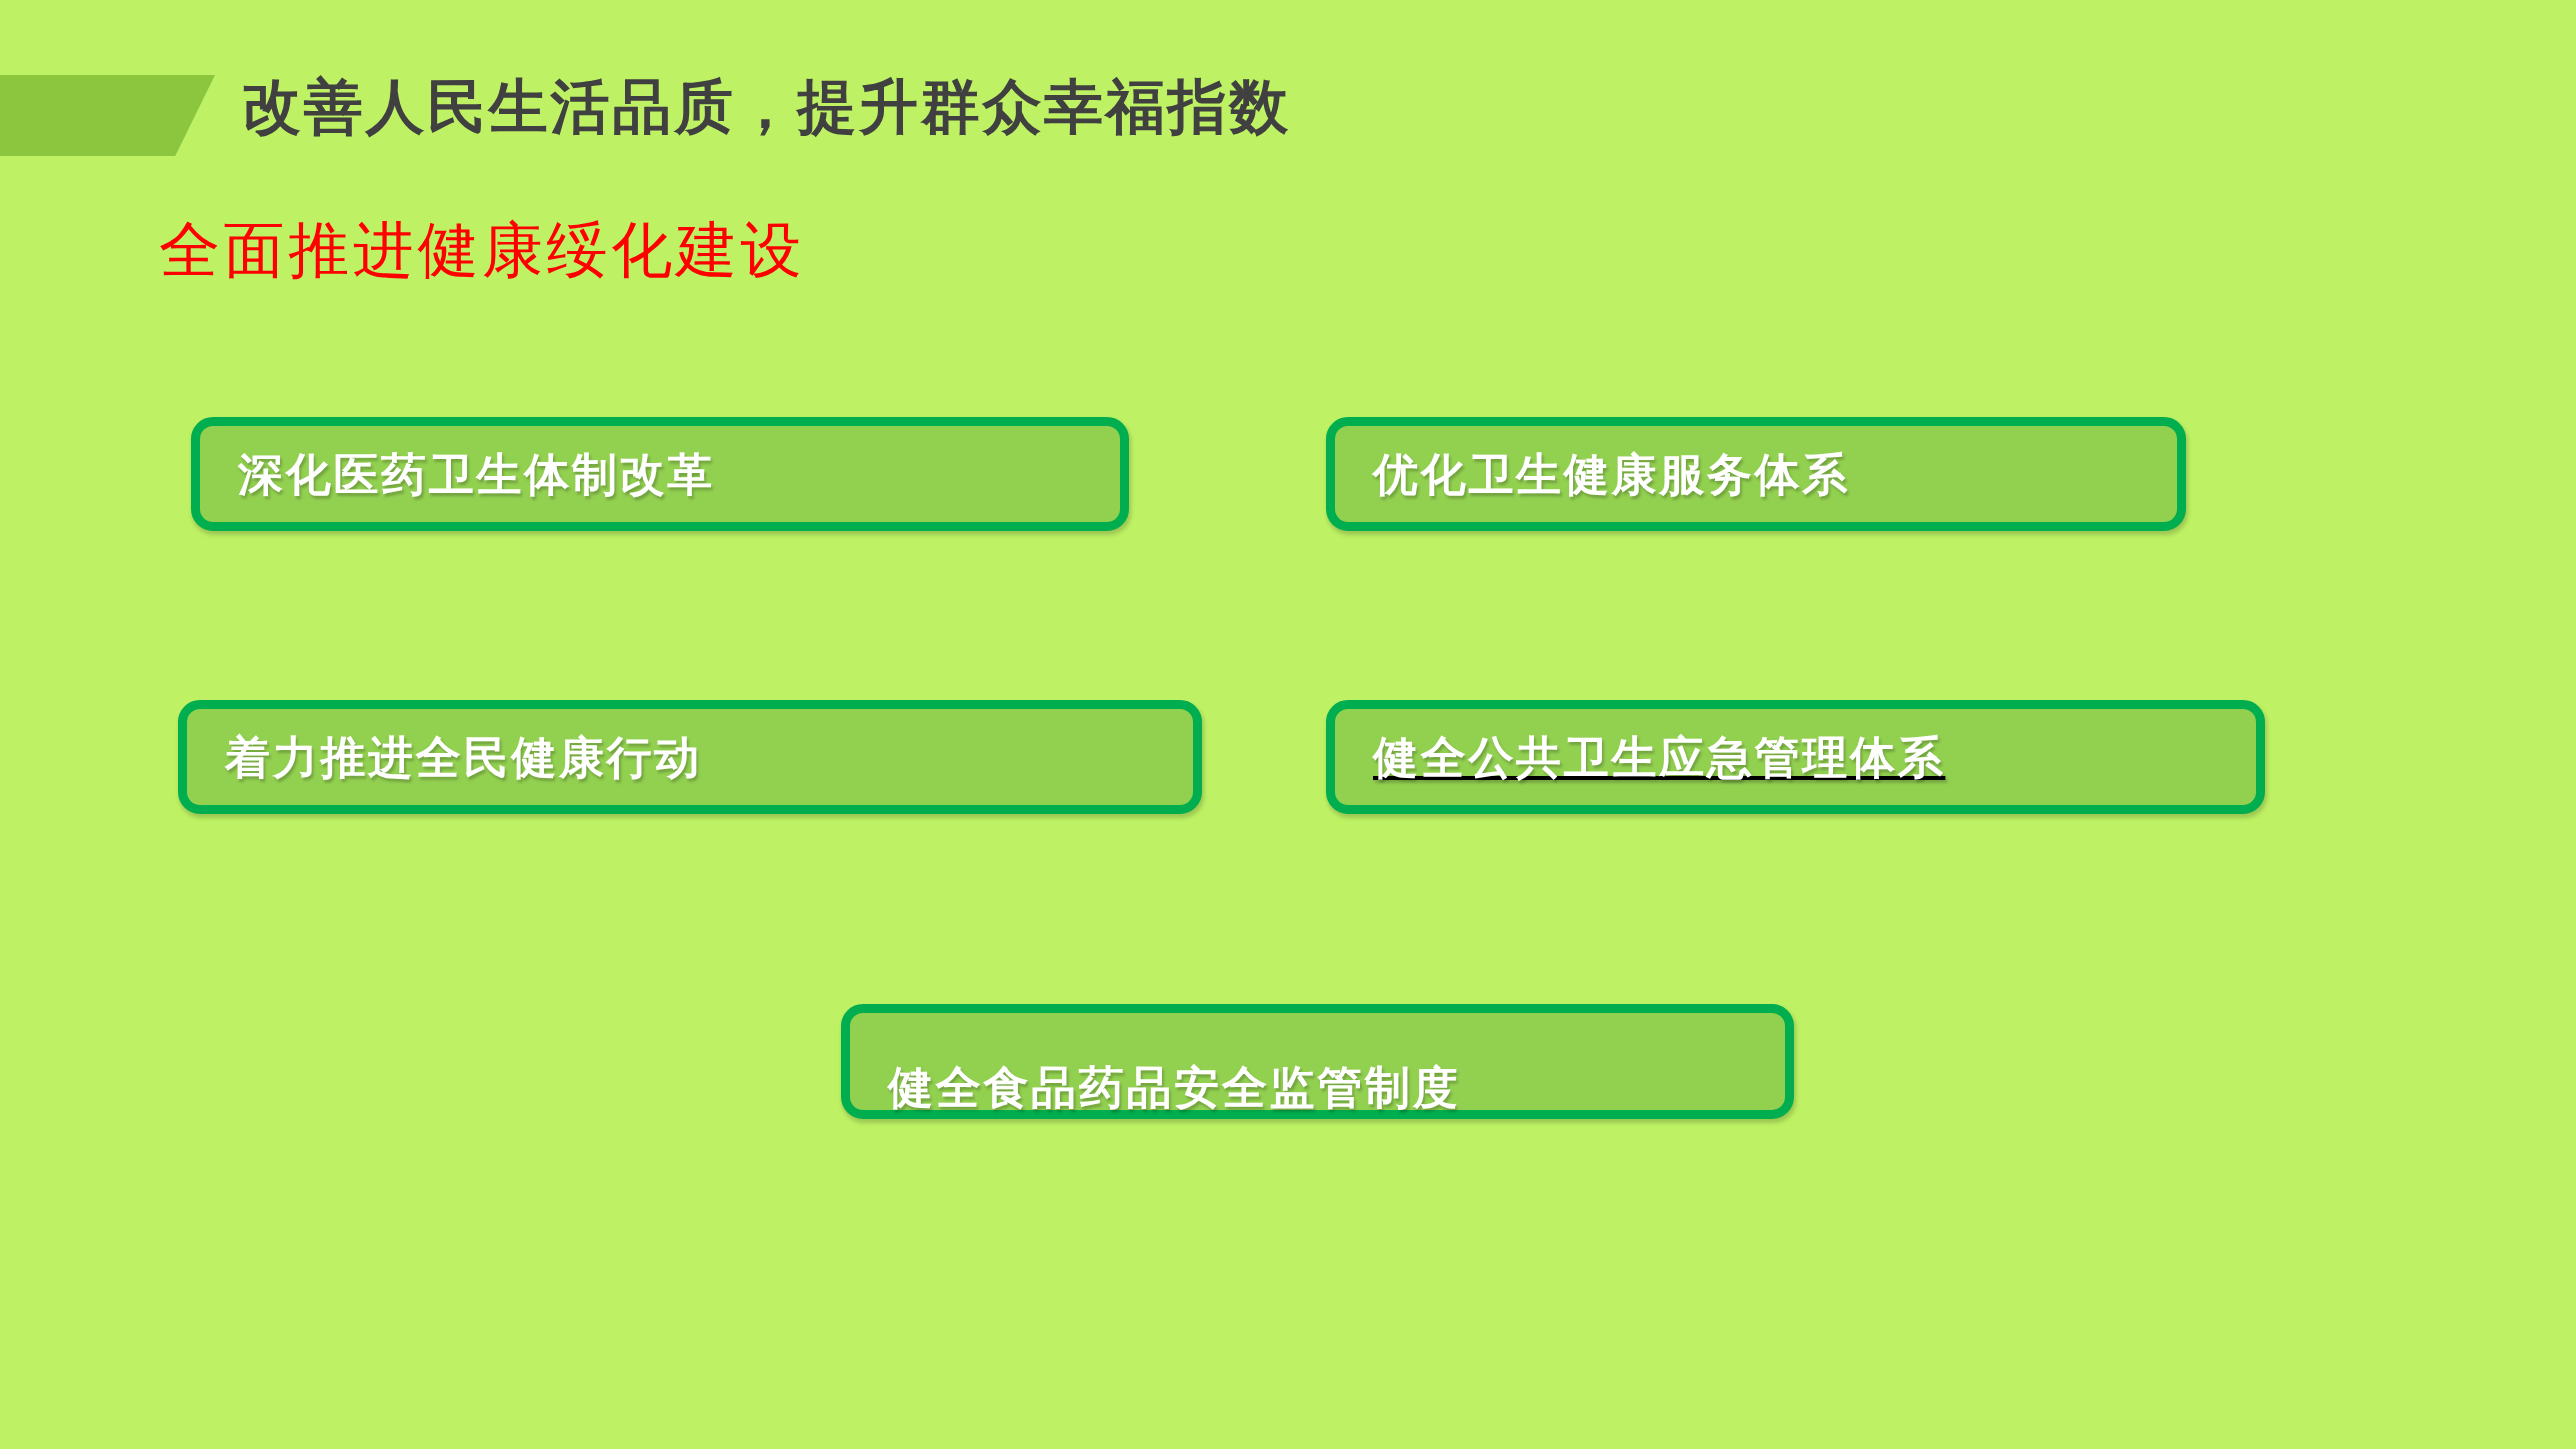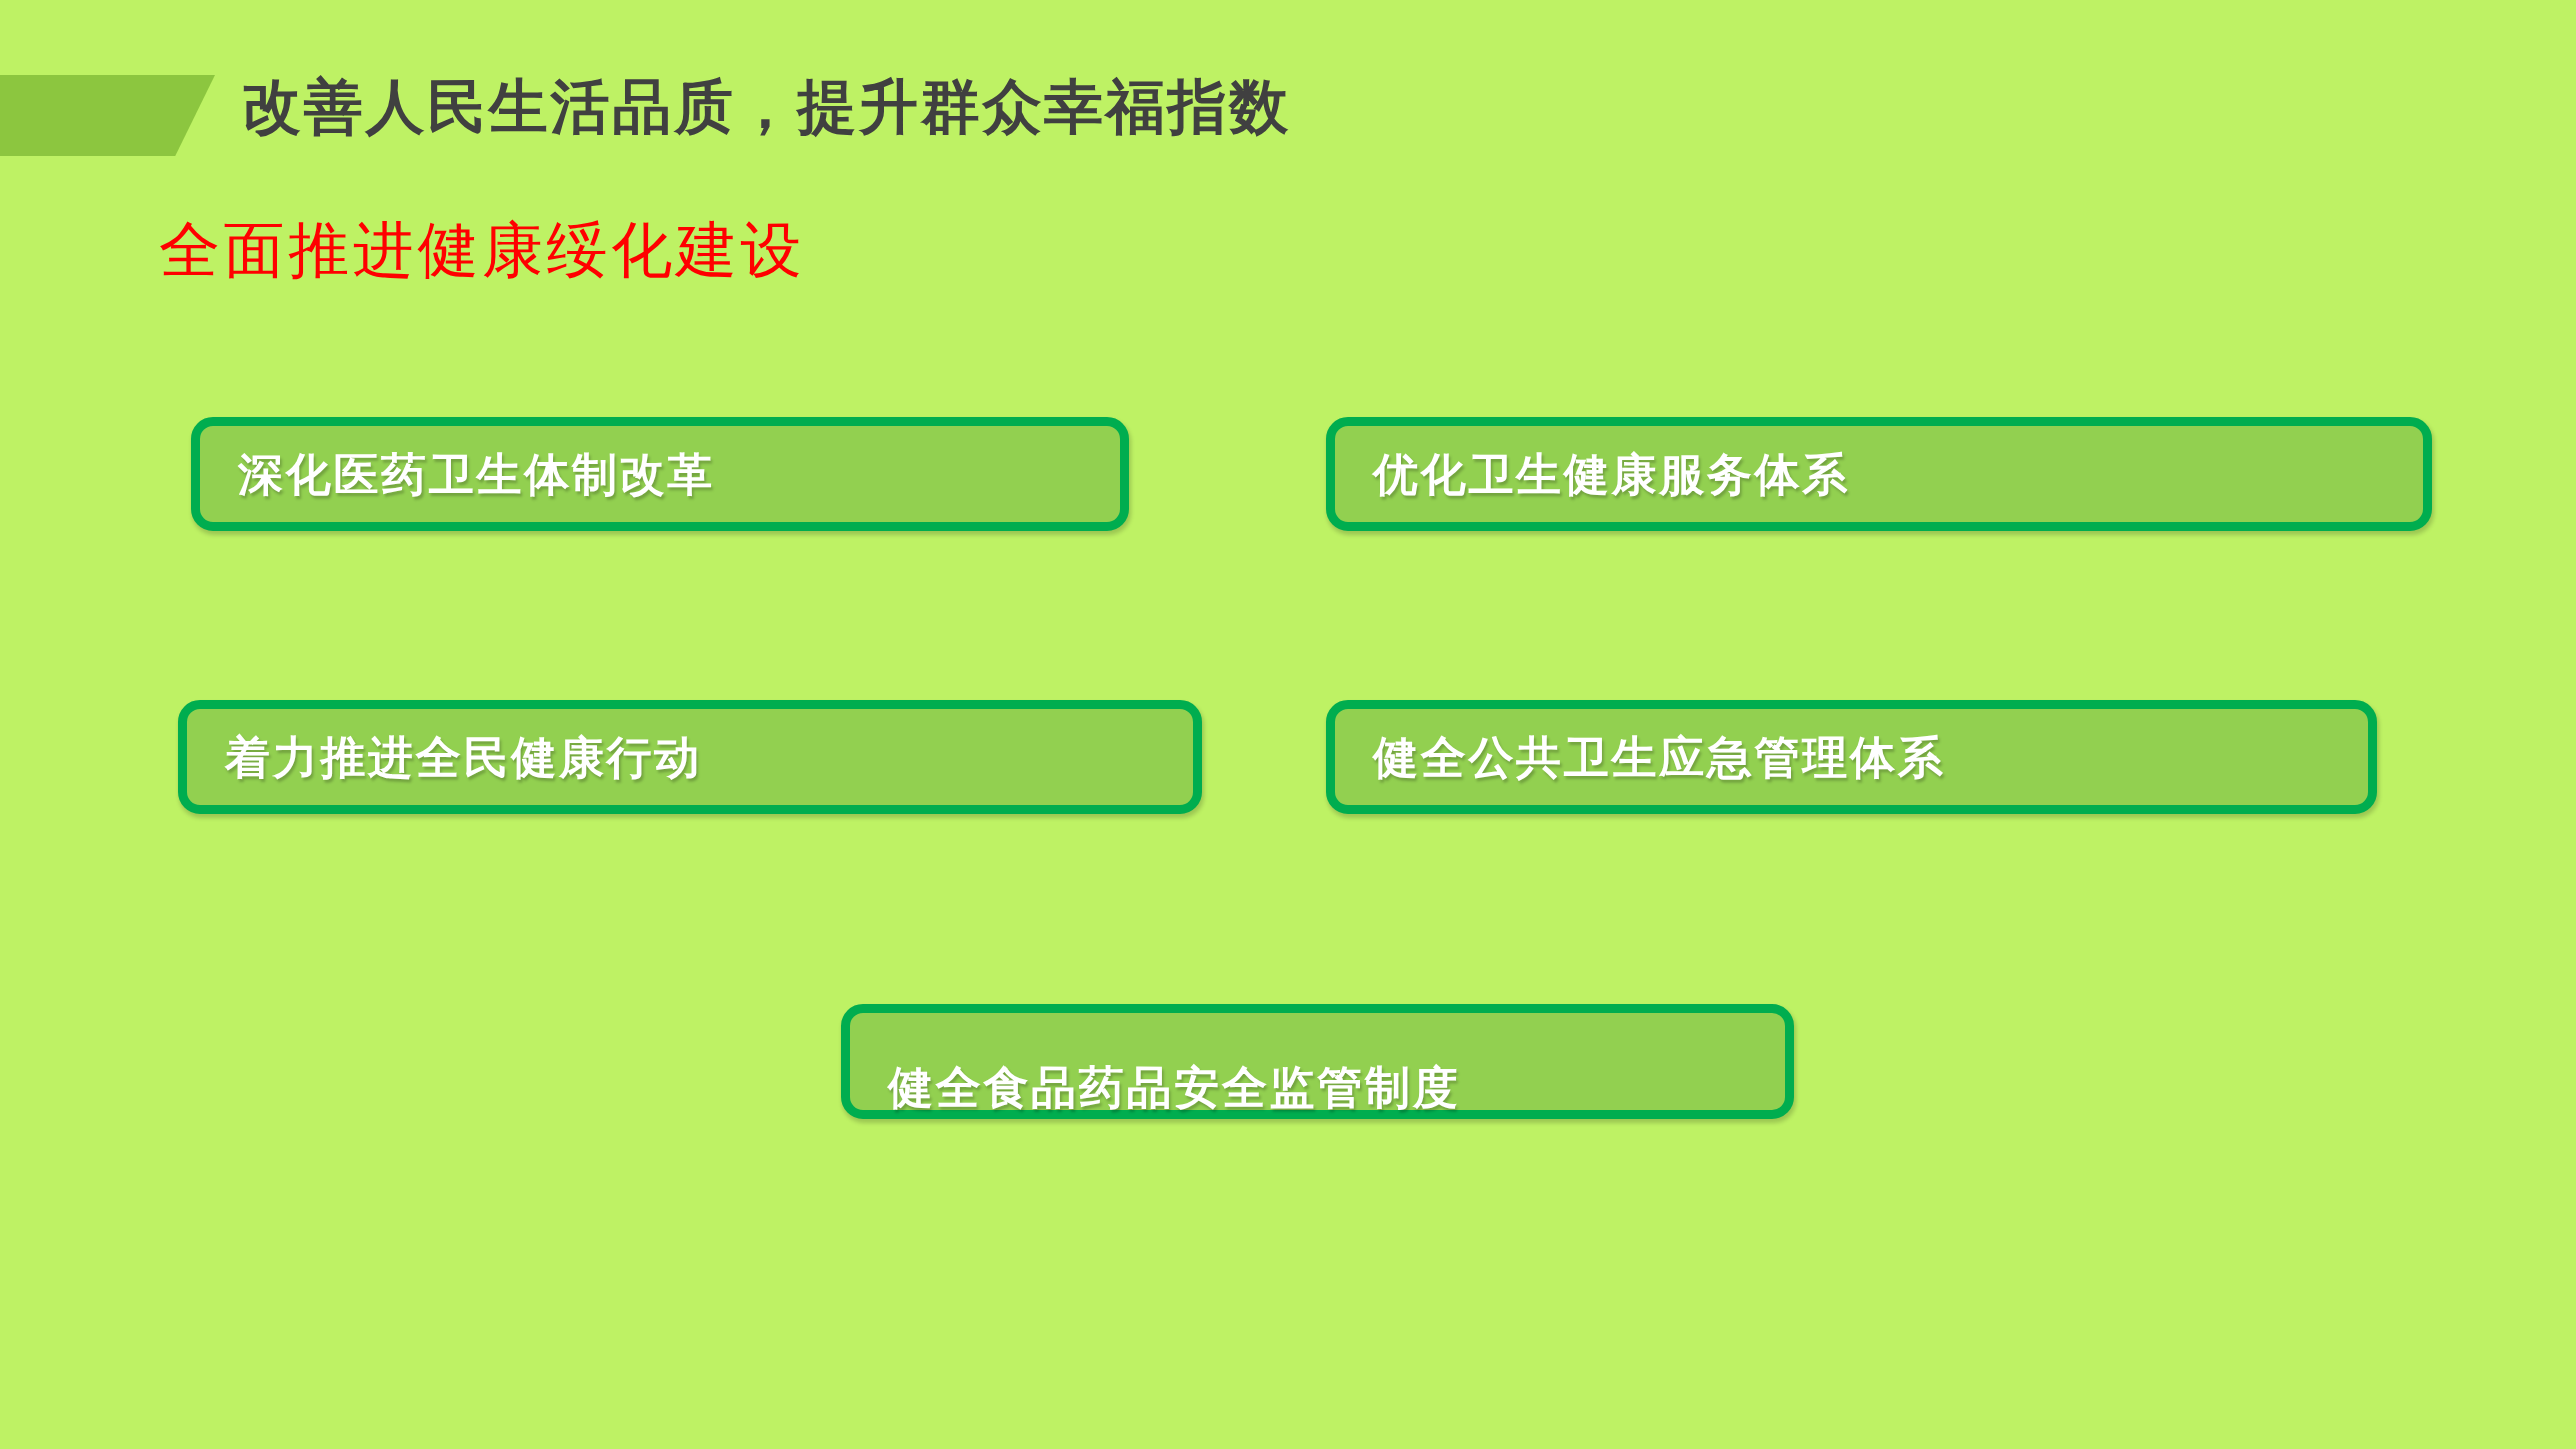--- a/index.html
+++ b/index.html
@@ -68,23 +68,23 @@
     font-size: 45px;
     font-weight: bold;
     letter-spacing: 2.7px;
     color: #FFFFFF;
     line-height: 1;
     white-space: nowrap;
     text-shadow: 1.8px 2.7px 2.7px rgba(0,0,0,0.22);
   }
 
   #box-1 { left: 191px;  top: 417px;  width: 938px; height: 114px; }
-  #box-2 { left: 1326px; top: 417px;  width: 1106px; height: 114px; }
+  #box-2 { left: 1326px; top: 417px;  width: 860px; height: 114px; }
   #box-3 { left: 178px;  top: 700px;  width: 1024px; height: 114px; }
-  #box-4 { left: 1326px; top: 700px;  width: 1051px; height: 114px; }
+  #box-4 { left: 1326px; top: 700px;  width: 939px; height: 114px; text-decoration: underline; }
   #box-5 { left: 841px;  top: 1004px; width: 953px; height: 115px; align-items: flex-end; }
 </style>
 </head>
 <body>
 
 <div class="slide">
 
   <div class="accent-shape"></div>
 
   <h1 class="slide-title">改善人民生活品质，提升群众幸福指数</h1>

